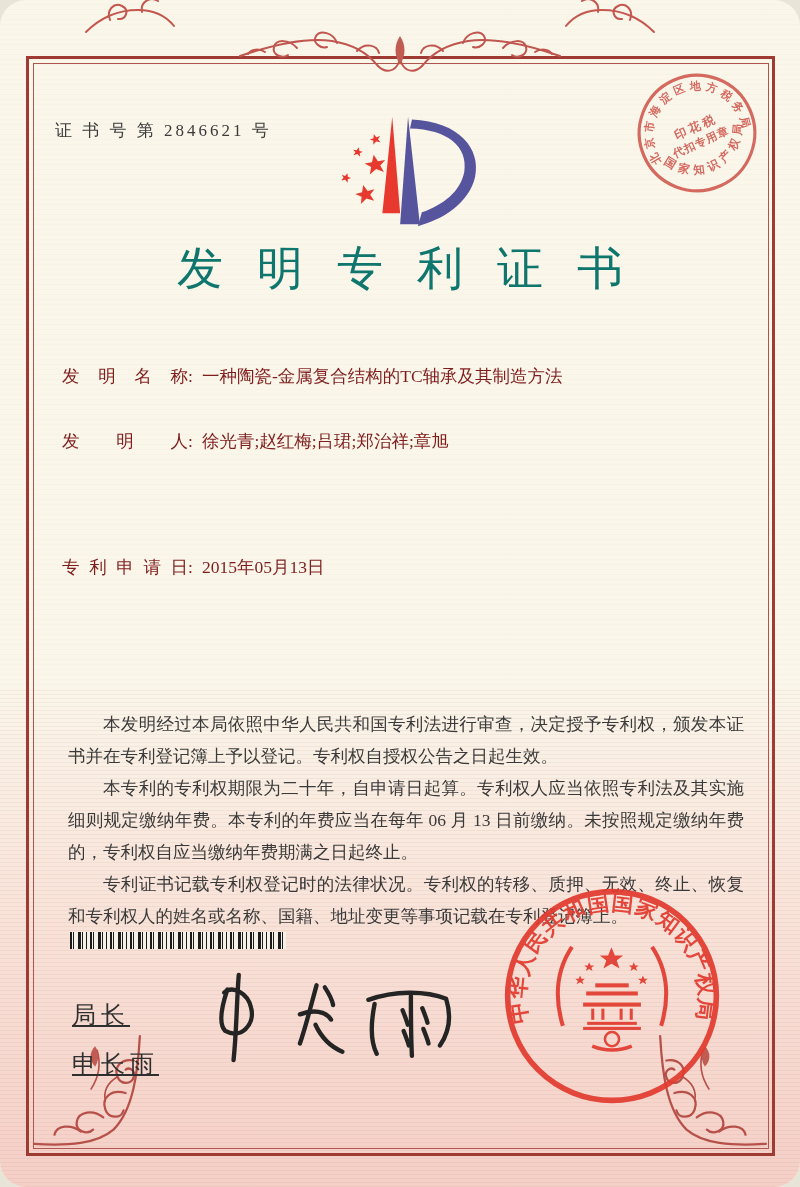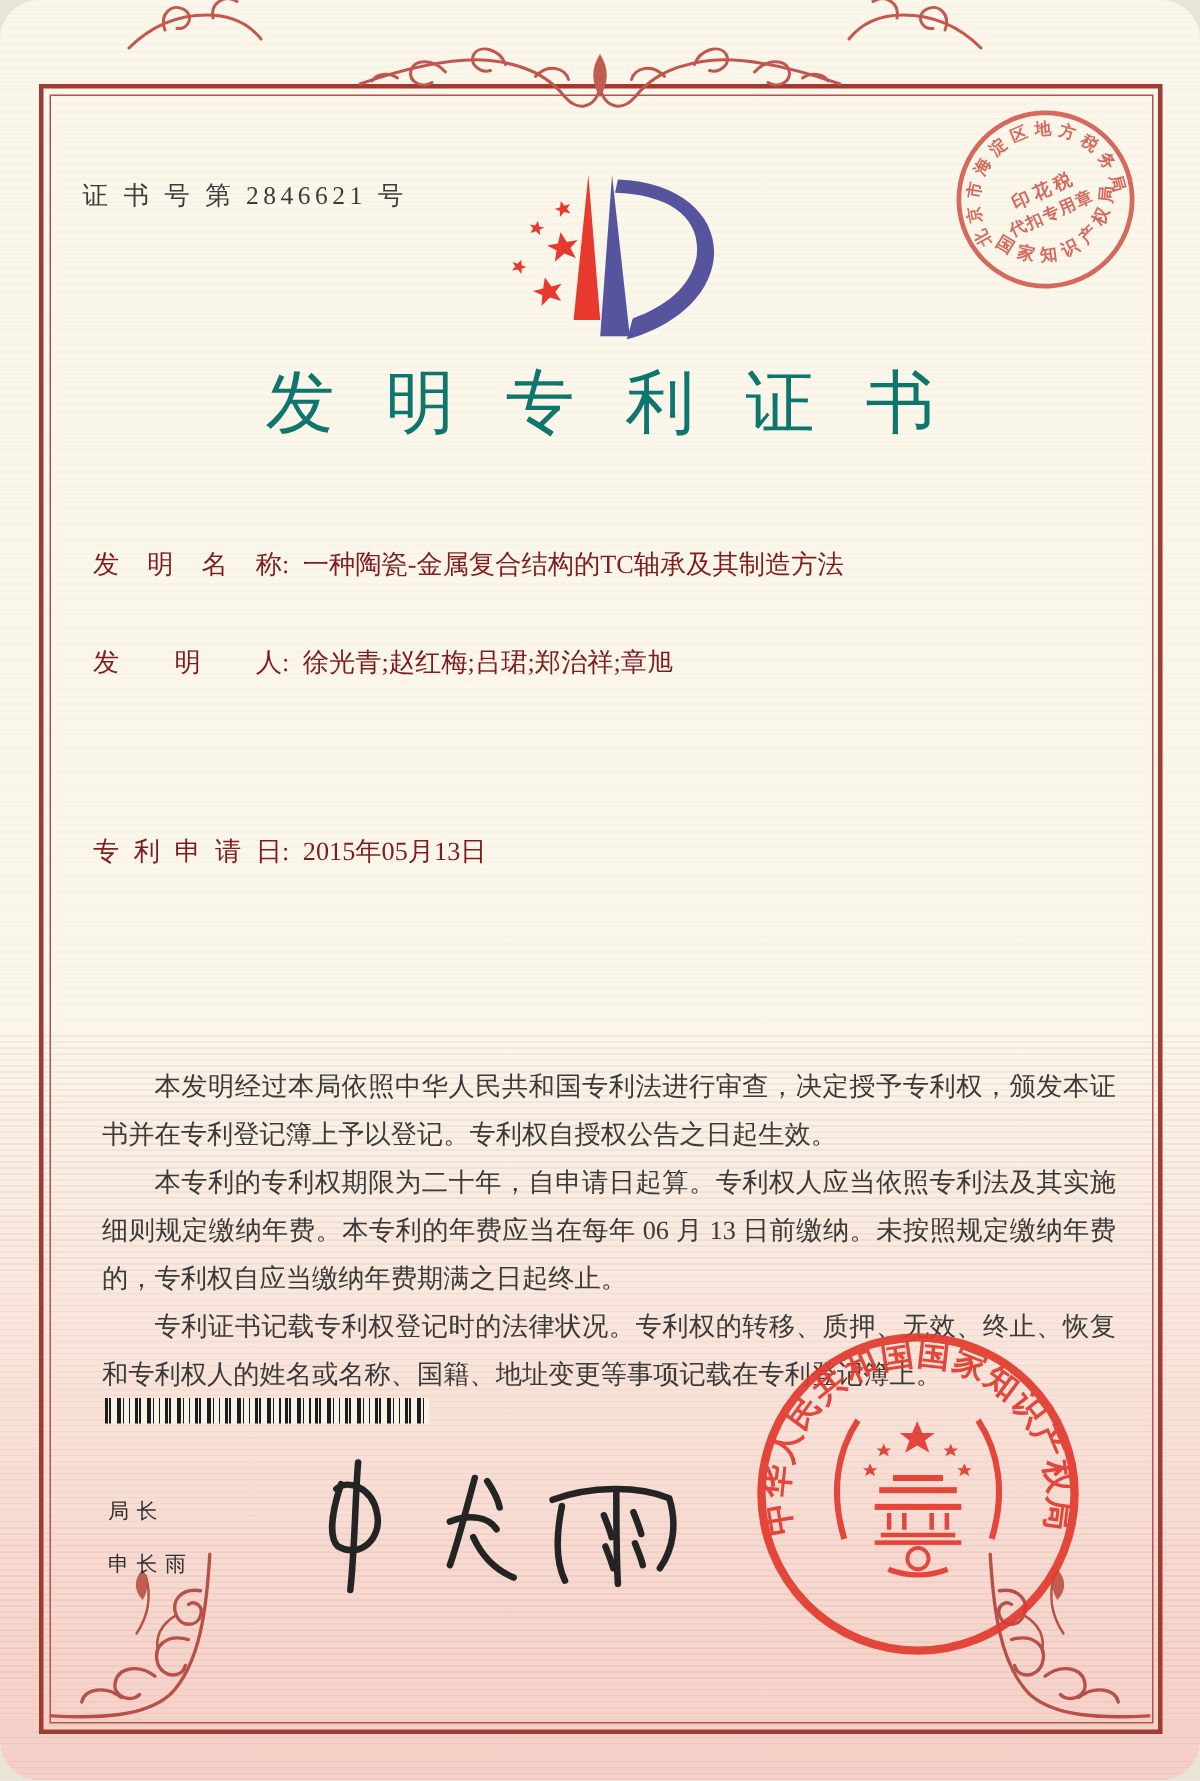--- a/index.html
+++ b/index.html
@@ -23,21 +23,21 @@
   .frow{position:absolute;left:62px;font-size:17.5px;color:#7f1d1d;white-space:nowrap;}
   .flabel{display:inline-block;width:126px;text-align:justify;text-align-last:justify;}
   .fcolon{display:inline-block;margin-right:9px;}
   .body-text{position:absolute;left:58px;right:56px;top:708px;font-size:17.5px;
              line-height:32px;text-align:justify;color:#3a3a3a;margin-left:10px;}
   .body-text p{margin:0;text-indent:2em;}
   .barcode{position:absolute;left:70px;top:932px;width:216px;height:17px;
     background:repeating-linear-gradient(90deg,#1c1c1c 0 2px,#f6f2e8 2px 3px,#1c1c1c 3px 4px,
       #f6f2e8 4px 8px,#1c1c1c 8px 11px,#f6f2e8 11px 12px,#1c1c1c 12px 13px,
       #f6f2e8 13px 16px,#1c1c1c 16px 17px,#f6f2e8 17px 20px);}
-  .director{position:absolute;left:72px;top:999px;font-size:14px;letter-spacing:5px;color:#2f2f2f;}
+  .director{position:absolute;left:72px;top:999px;font-size:24px;letter-spacing:5px;color:#2f2f2f;text-decoration:underline;}
   .director div{margin-bottom:17px;}
   .sig{position:absolute;left:190px;top:968px;width:280px;height:100px;}
   .seal{position:absolute;left:498px;top:882px;width:228px;height:228px;opacity:.92;}
   .seal-date{position:absolute;left:497px;top:1063px;font-size:19px;letter-spacing:1px;color:#2d2d2d;z-index:6;}
   .tax-stamp{position:absolute;left:634px;top:70px;width:126px;height:126px;
              transform:rotate(-24deg);opacity:.88;z-index:5;}
   .orn{position:absolute;pointer-events:none;}
   .flip-x{transform:scaleX(-1);}
   svg text{font-family:"Liberation Serif","DejaVu Serif",serif;}
 </style>

